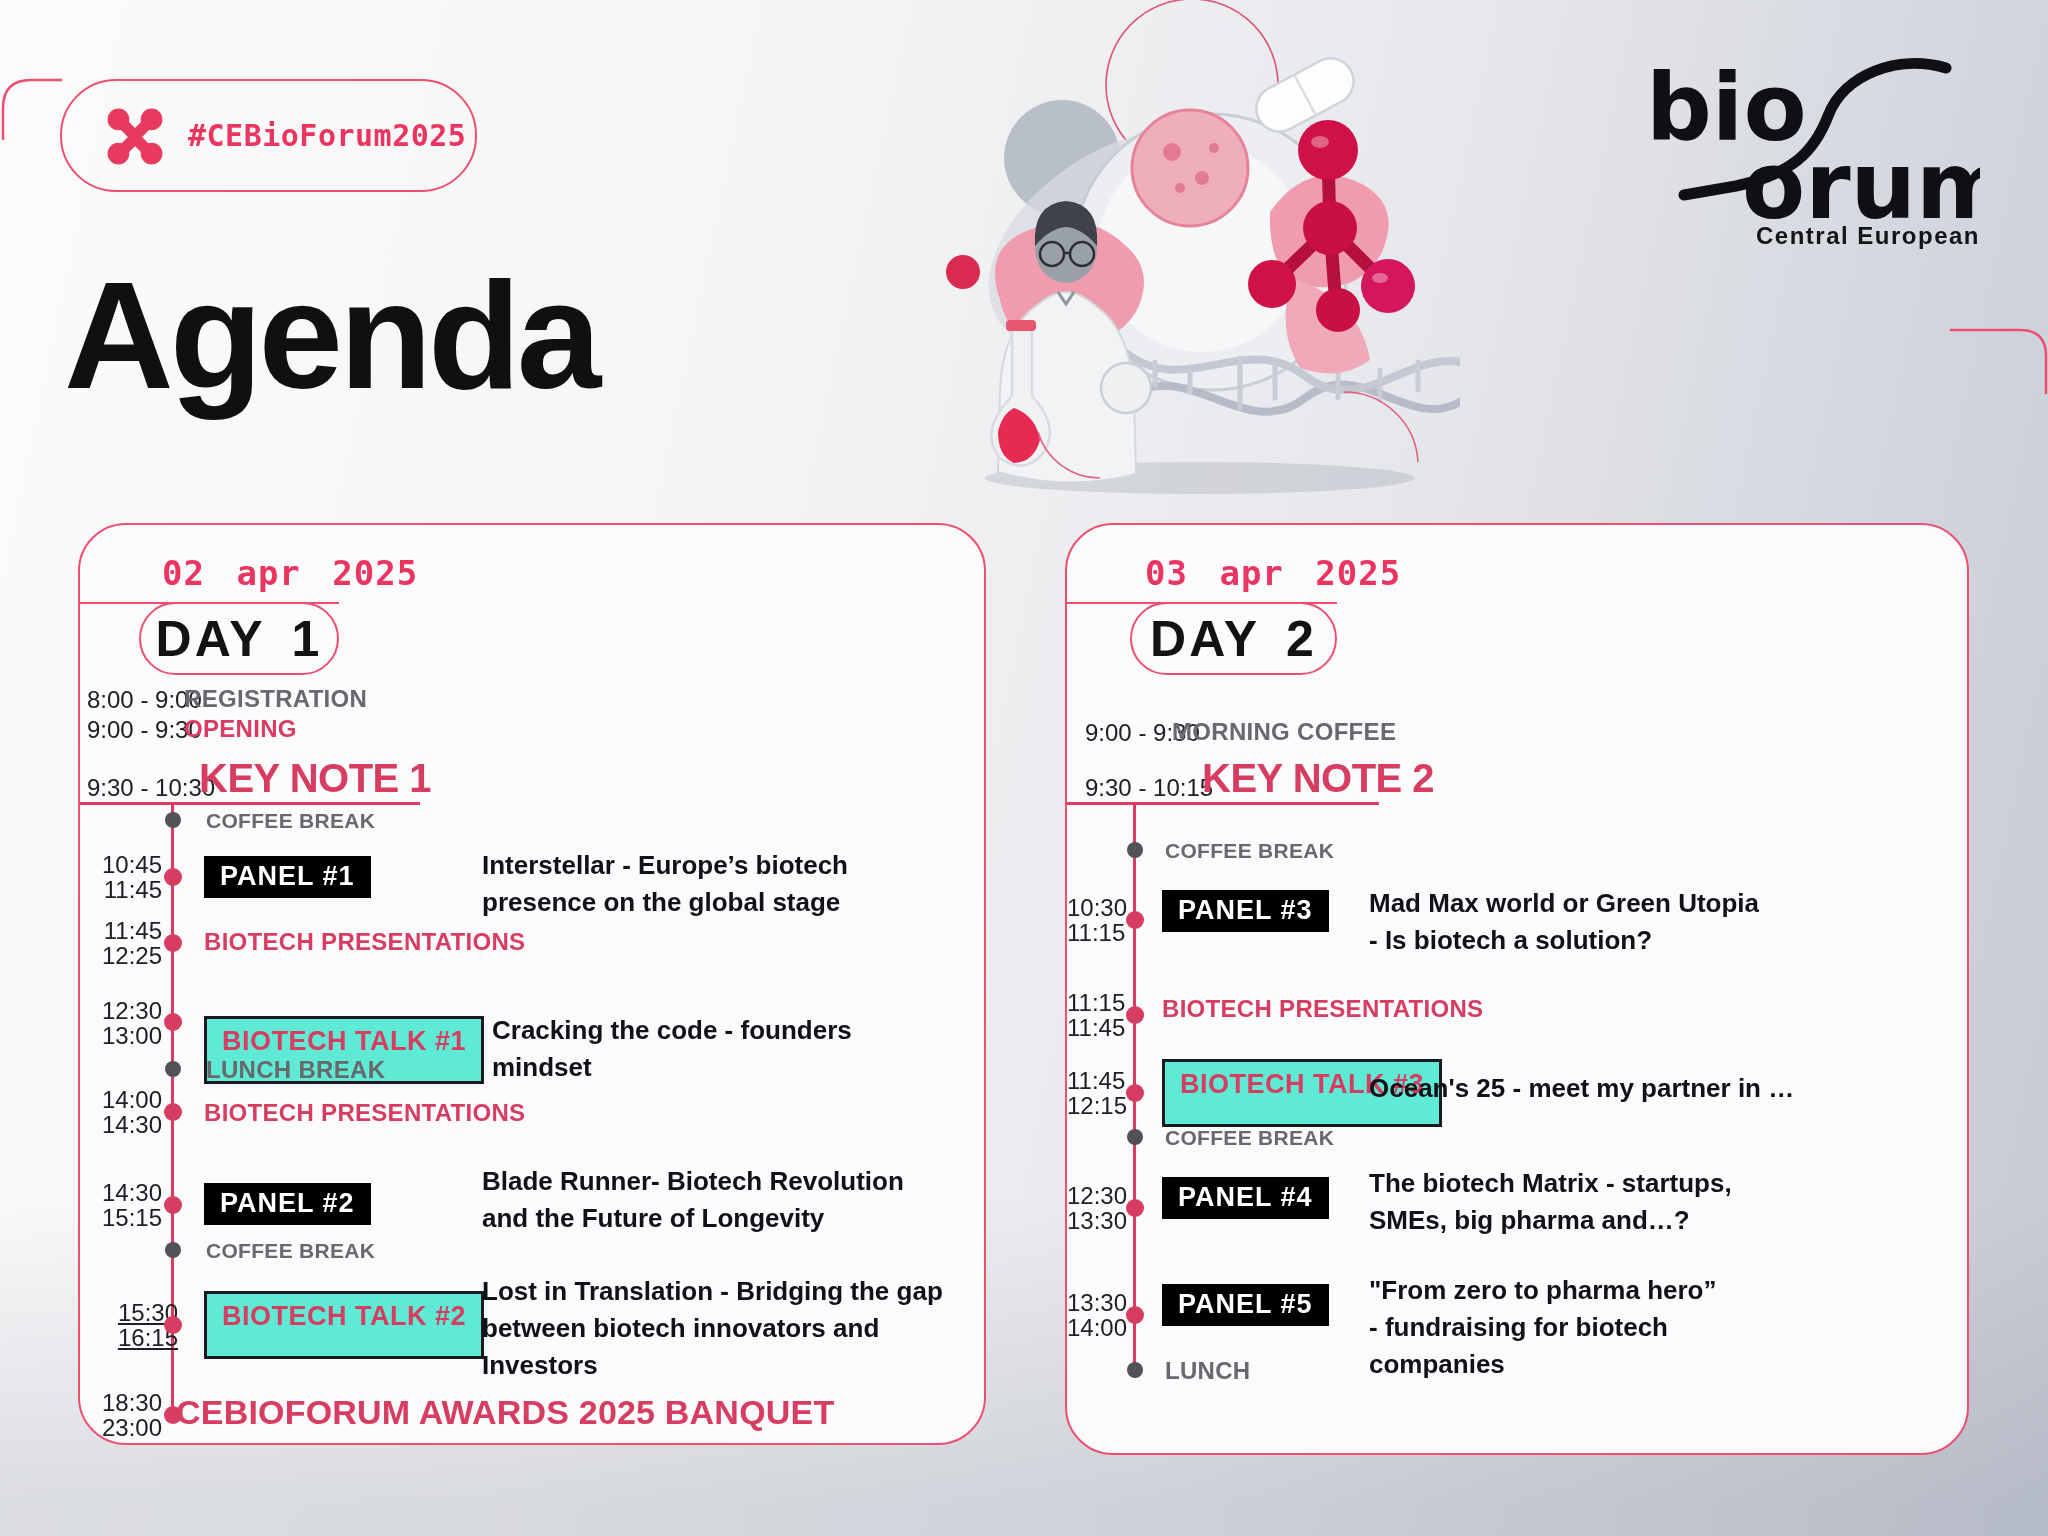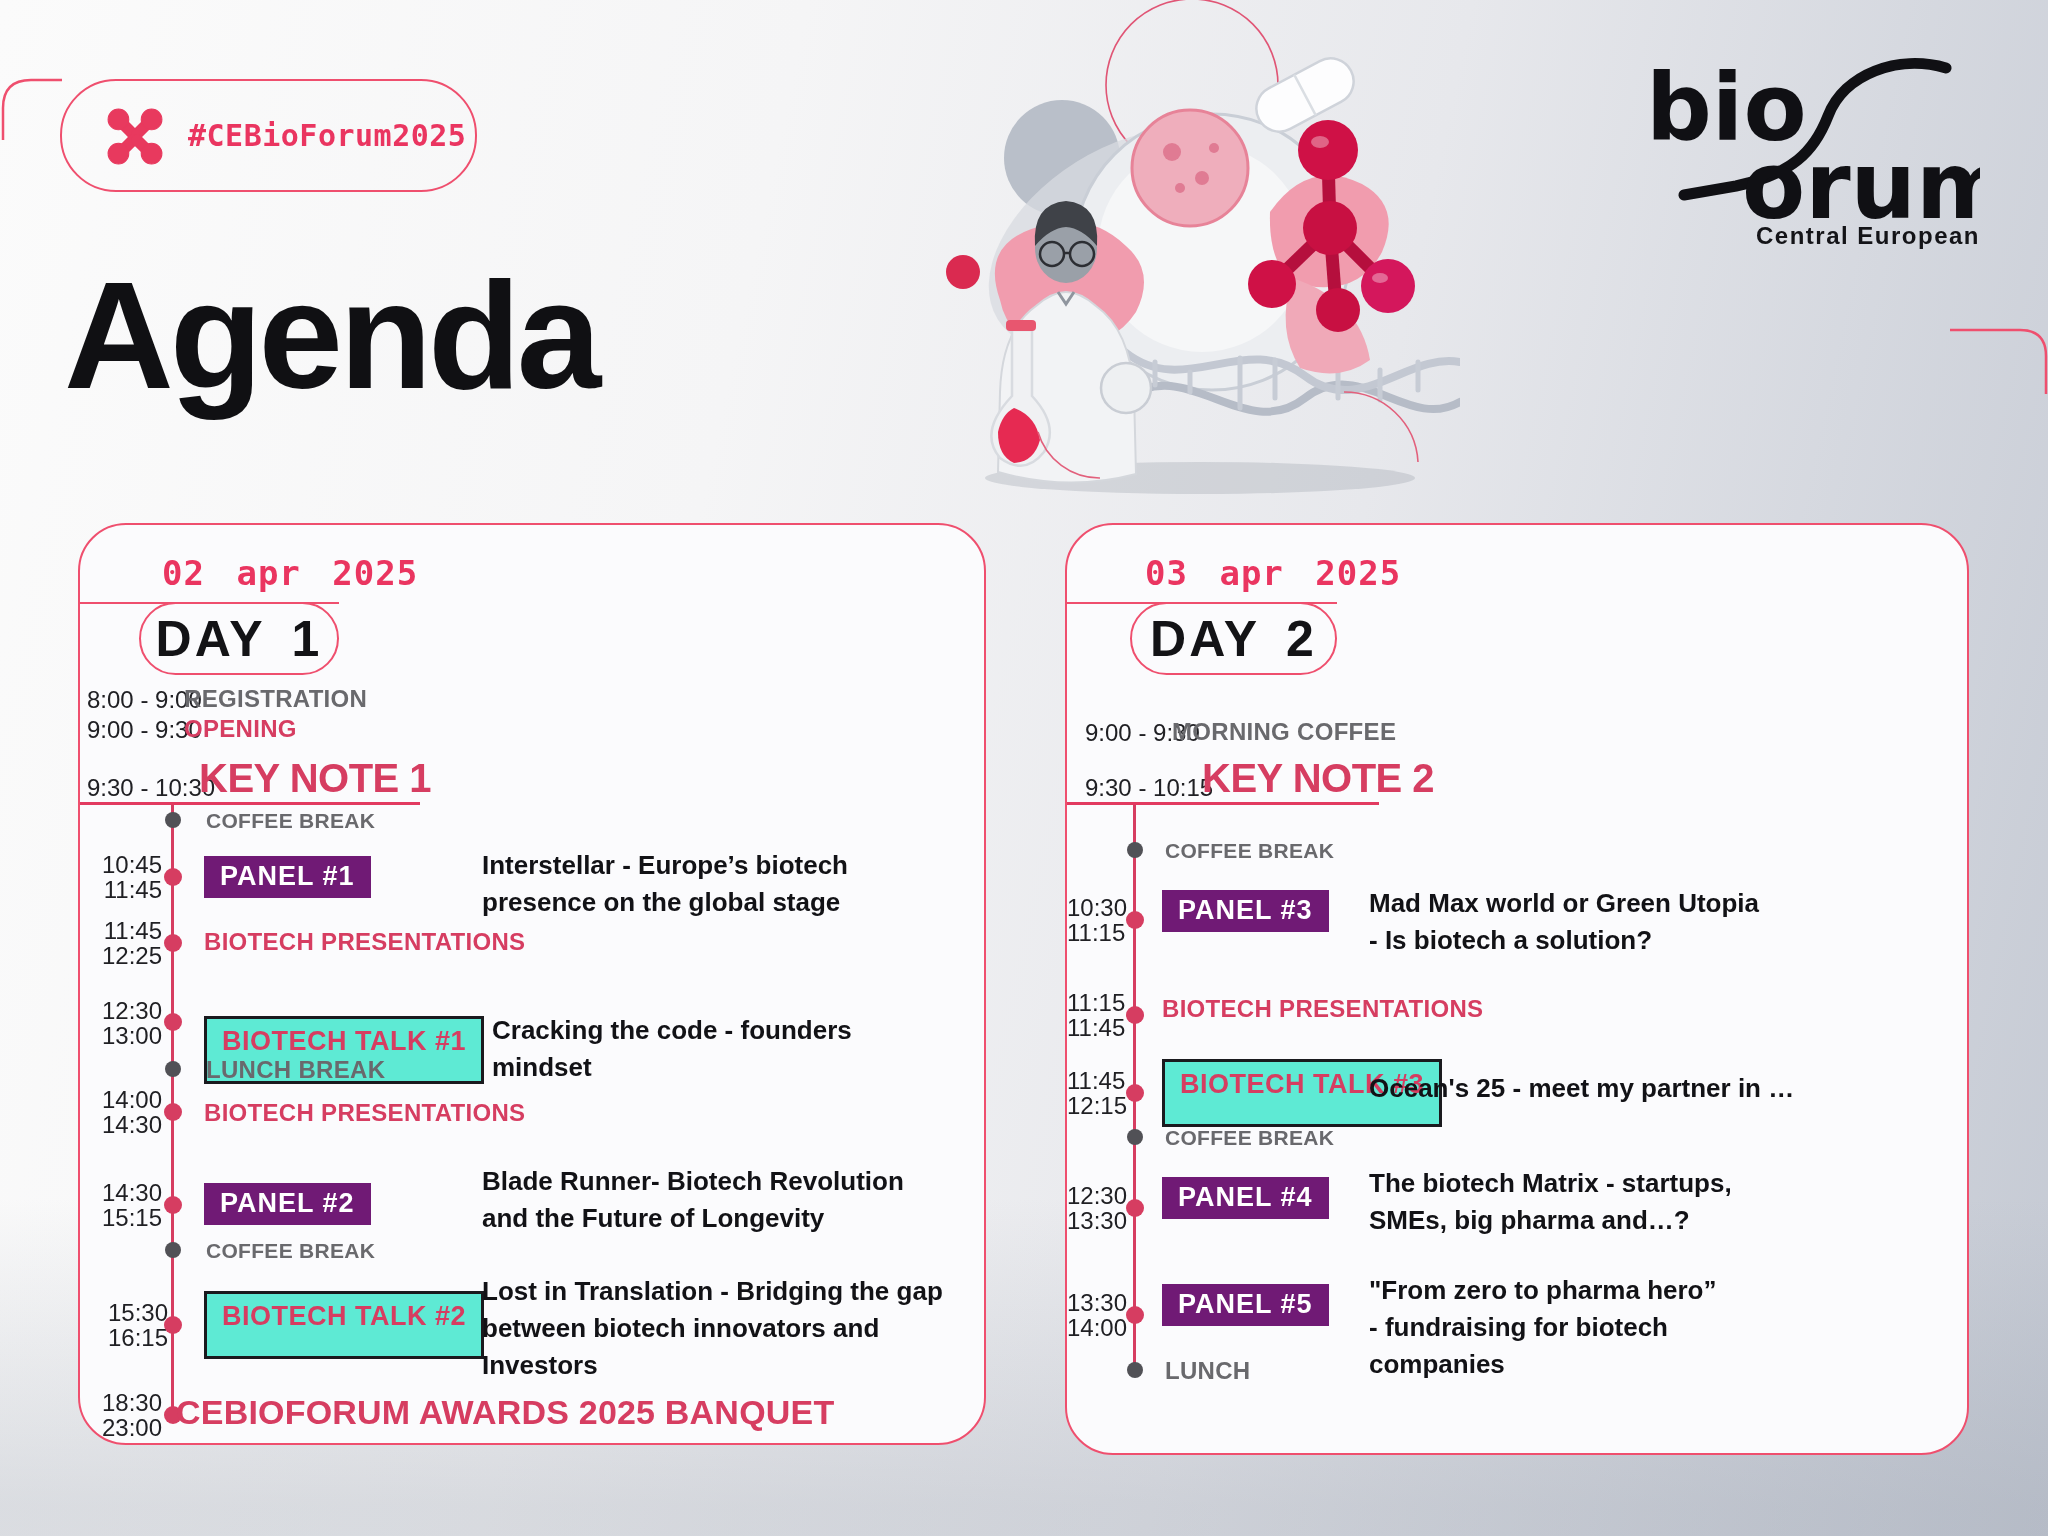--- a/index.html
+++ b/index.html
@@ -64,21 +64,21 @@
 
   .row-el{position:absolute;white-space:pre-line;}
   .time{font-size:24px;color:#202024;line-height:25px;text-align:right;}
   .time.stack{text-align:right;}
   .lbl-gray{font-size:24px;font-weight:bold;color:#69696d;letter-spacing:.3px;}
   .lbl-break{font-size:21px;font-weight:bold;color:#69696d;letter-spacing:.3px;}
   .lbl-pink{font-size:24px;font-weight:bold;color:#d63d61;letter-spacing:.3px;}
   .keynote{font-size:40px;font-weight:bold;color:#d63d61;letter-spacing:-.5px;}
   .underline{position:absolute;height:3px;background:#e23a60;left:0;}
   .panel-box{
-    display:inline-block;background:#701a75;color:#ffffff;font-size:27px;font-weight:bold;
+    display:inline-block;background:#000000;color:#ffffff;font-size:27px;font-weight:bold;
     letter-spacing:1px;padding:5px 16px 6px;
   }
   .talk-box{
     display:inline-block;border:3px solid #1a1a1e;color:#d63d61;font-size:27px;font-weight:bold;
     letter-spacing:.5px;padding:7px 15px 24px;background:#5eead4;
   }
   .desc{font-size:26px;font-weight:bold;color:#121216;line-height:37px;width:560px;}
   .banquet{font-size:34px;font-weight:bold;color:#d63d61;letter-spacing:.2px;}
 </style>
 </head>
@@ -248,21 +248,21 @@
     <div class="row-el time stack" style="left:6px;top:655px;width:76px;">14:30
 15:15</div>
     <span class="dot pink" style="left:84px;top:671px;"></span>
     <div class="row-el" style="left:124px;top:658px;"><span class="panel-box">PANEL #2</span></div>
     <div class="row-el desc" style="left:402px;top:638px;">Blade Runner- Biotech Revolution
 and the Future of Longevity</div>
 
     <span class="dot gray" style="left:85px;top:717px;"></span>
     <div class="row-el lbl-break" style="left:126px;top:714px;">COFFEE BREAK</div>
 
-    <div class="row-el time stack" style="left:12px;top:775px;width:76px;">15:30
+    <div class="row-el time stack" style="left:22px;top:775px;width:76px;text-decoration:underline;">15:30
 16:15</div>
     <span class="dot pink" style="left:84px;top:791px;"></span>
     <div class="row-el" style="left:124px;top:766px;"><span class="talk-box">BIOTECH TALK #2</span></div>
     <div class="row-el desc" style="left:402px;top:748px;">Lost in Translation  - Bridging the gap
 between biotech innovators and
 Investors</div>
 
     <div class="row-el time stack" style="left:6px;top:865px;width:76px;">18:30
 23:00</div>
     <span class="dot pink" style="left:84px;top:881px;"></span>

